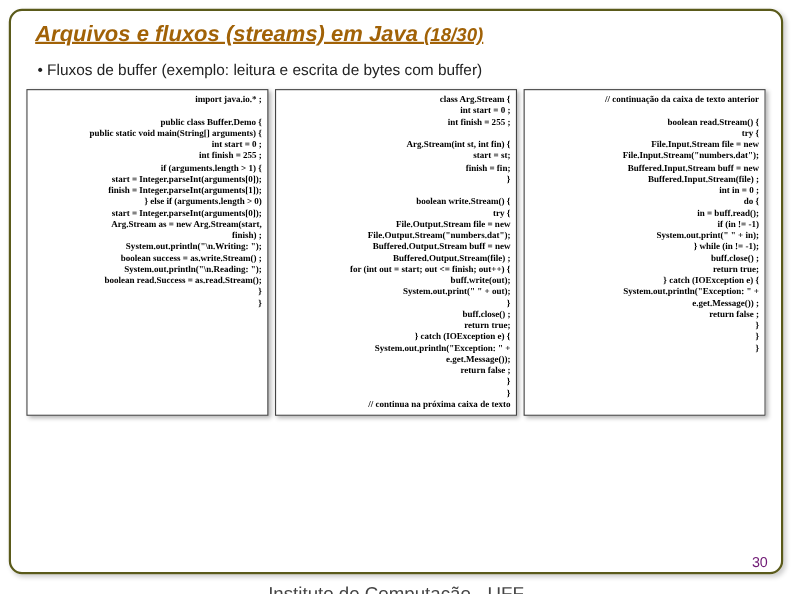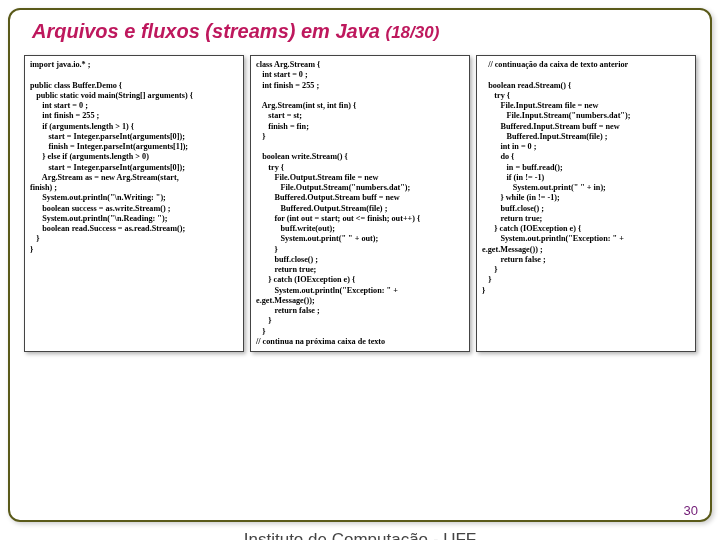--- a/index.html
+++ b/index.html
@@ -15,24 +15,25 @@
   .slide {
     border: 2px solid #5a5a1a;
     border-radius: 12px;
     margin: 8px;
     padding: 10px 14px 6px 14px;
     height: 494px;
     box-shadow: 2px 2px 5px rgba(0,0,0,0.2);
     position: relative;
   }
   .title {
-    color: #be185d;
+    color: #a16207;
     font-size: 20px;
     font-weight: bold;
     font-style: italic;
+    text-decoration: underline;
     margin: 0 0 12px 8px;
   }
   .title .count {
     font-size: 17px;
   }
   .bullet {
     font-size: 14px;
     margin: 8px 0 10px 10px;
     color: #222;
   }
@@ -48,20 +49,21 @@
     flex: 1;
     min-width: 0;
   }
   .code {
     font-family: "Times New Roman", serif;
     font-weight: bold;
     font-size: 8.2px;
     line-height: 1.25;
     white-space: pre;
     color: #000;
+    text-align: right;
   }
   .footer {
     text-align: center;
     color: #444;
     font-size: 17px;
     margin-top: 6px;
   }
   .pagenum {
     position: absolute;
     right: 22px;
@@ -71,20 +73,21 @@
   }
 </style>
 </head>
 <body>
 
 <div class="slide">
   <h1 class="title">
     <span>Arquivos e fluxos (streams) em Java </span><span class="count">(18/30)</span>
   </h1>
 
+  <div class="bullet">•   Fluxos de buffer (exemplo: leitura  e escrita de bytes com buffer)</div>
 
   <div class="columns">
     <div class="codebox">
       <div class="code">import java.io.* ;
 
 public class Buffer.Demo {
    public static void main(String[] arguments) {
       int start = 0 ;
       int finish = 255 ;
       if (arguments.length &gt; 1) {

